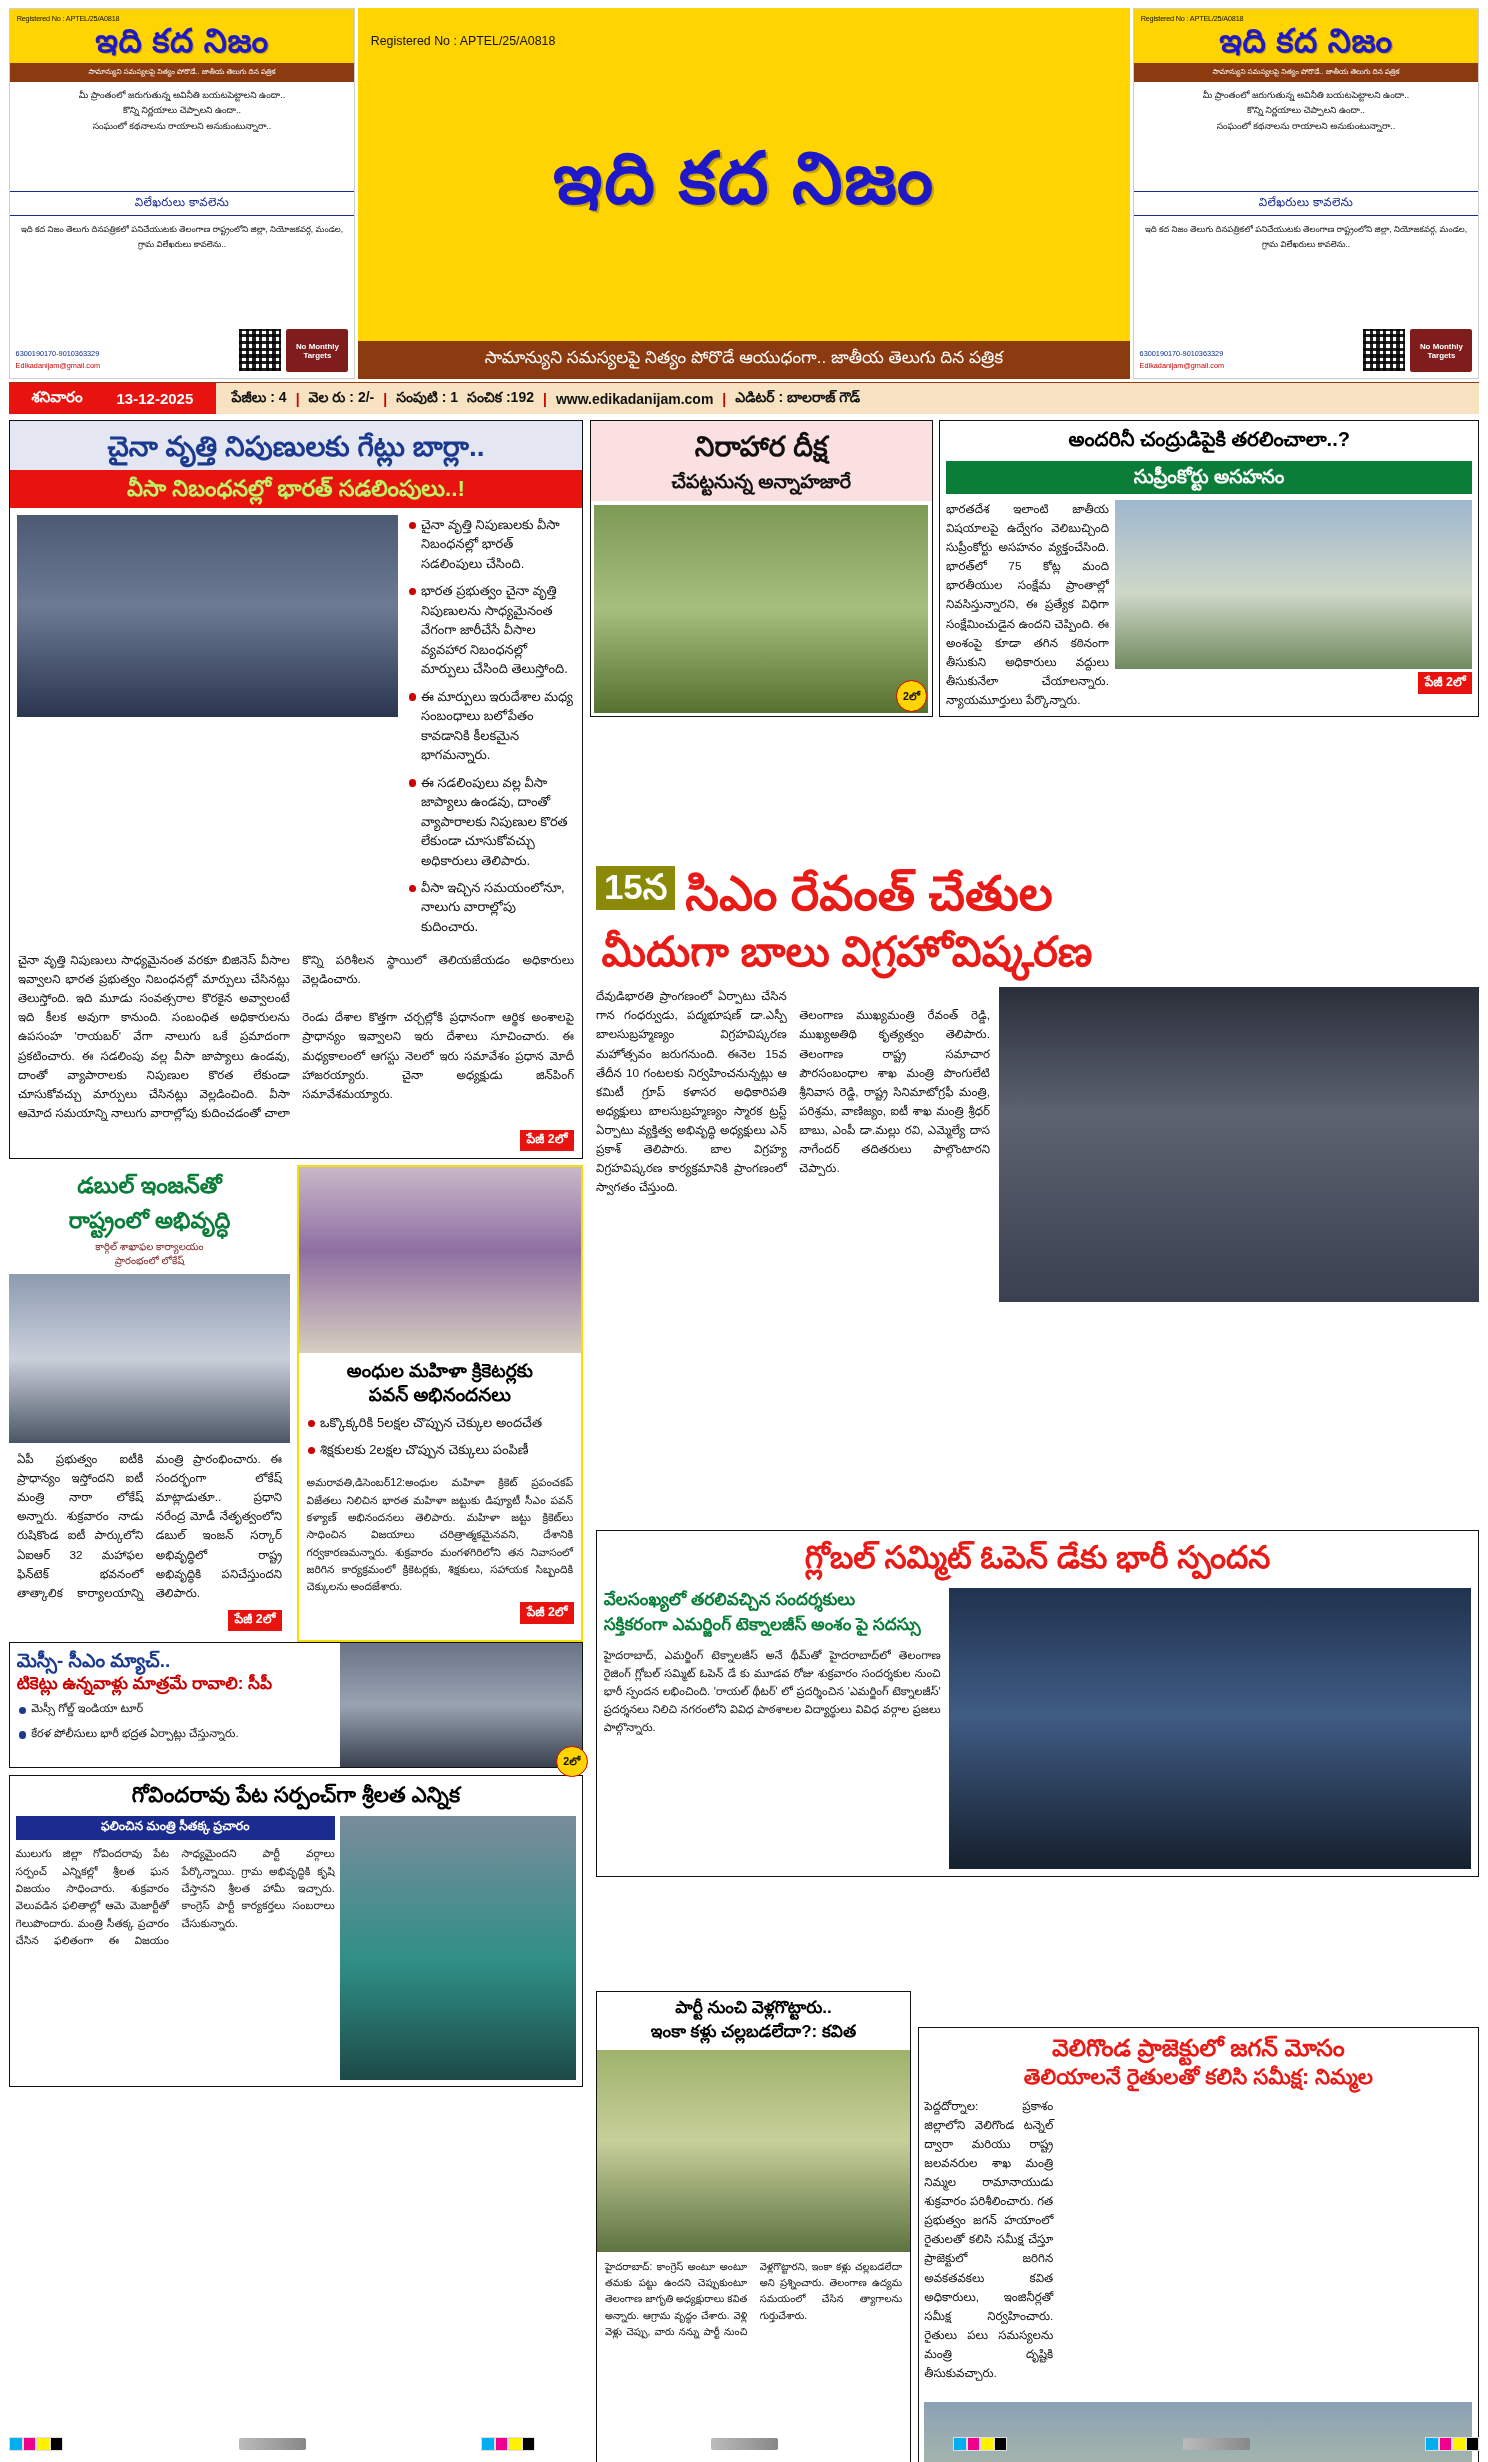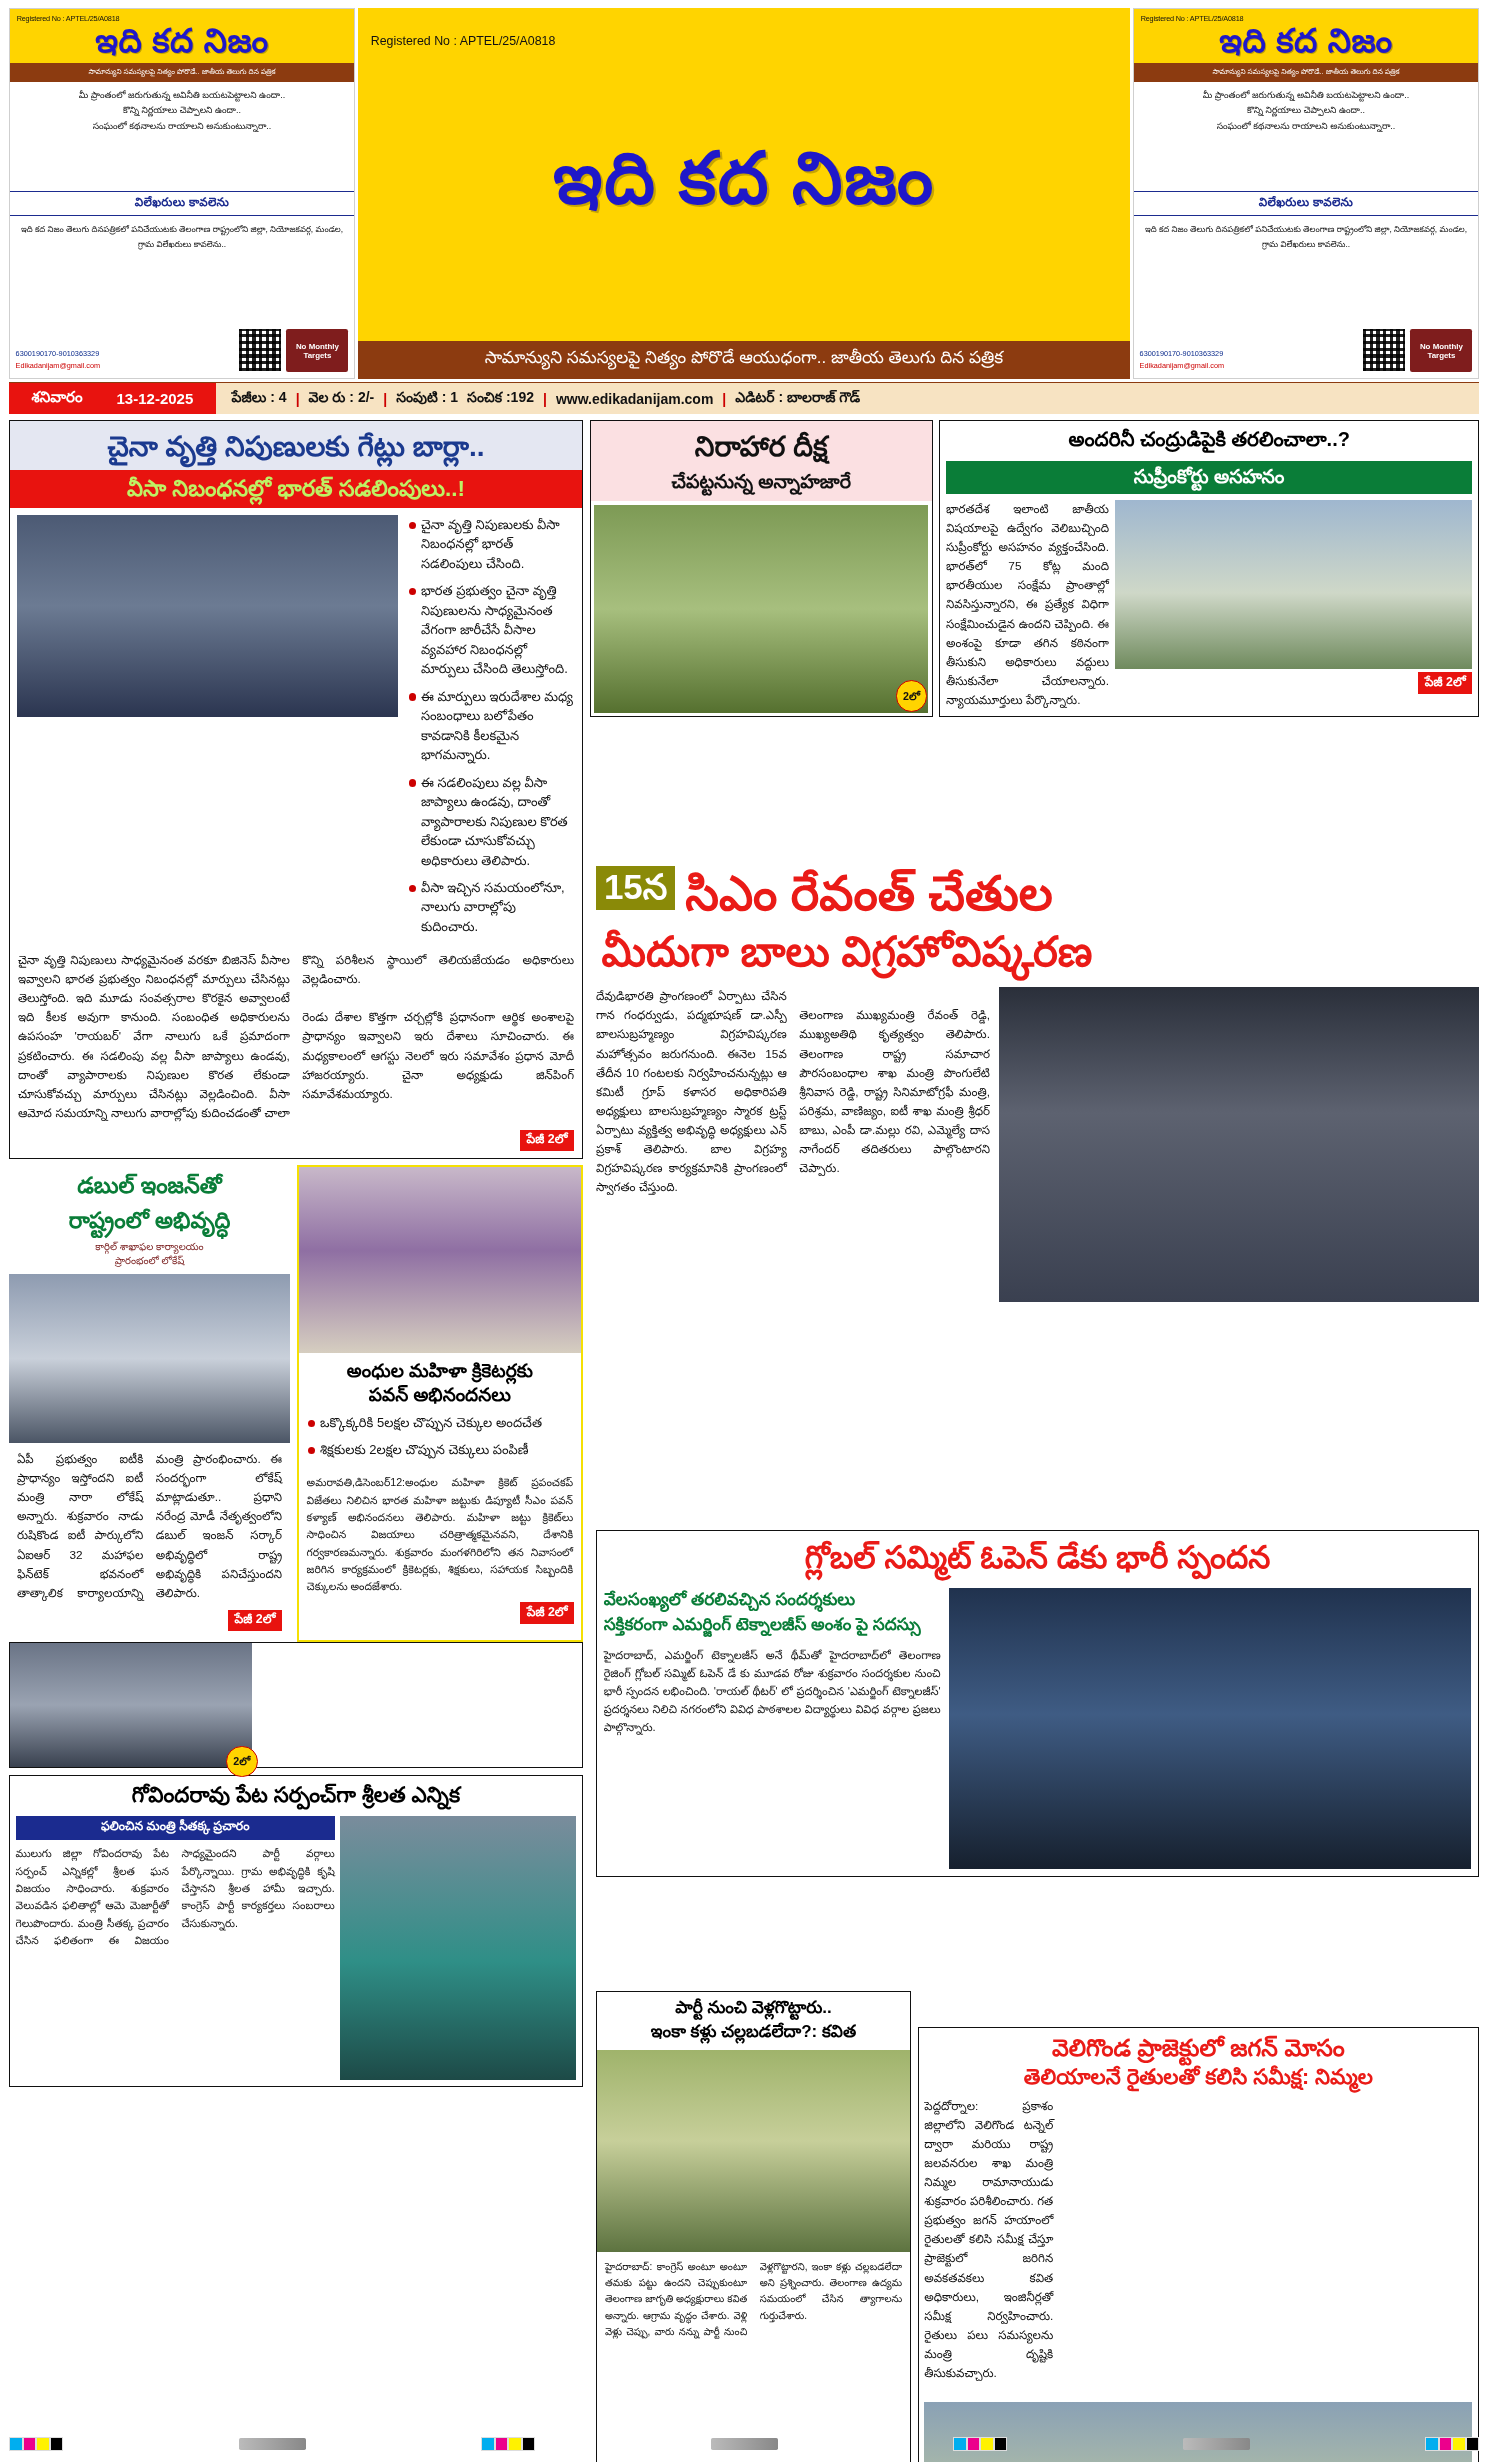--- a/index.html
+++ b/index.html
@@ -15,21 +15,21 @@
   .masthead { display:flex; align-items:stretch; height: 371px; }
   .ear { width: 346px; border:0.6px solid #cfcfcf; background:#fff; position:relative; overflow:hidden;
          display:flex; flex-direction:column; }
   .ear-top { background:#FFD400; padding:5.6px 6.7px 3.4px; text-align:center; position:relative;}
   .ear-reg { font-size:7.3px; color:#111; text-align:left; letter-spacing:-0.2px;}
   .ear-logo { font-size:33px; font-weight:bold; color:#1f18c9; letter-spacing:0.6px; line-height:1.1;
               text-shadow:1.1px 1.1px 0 rgba(0,0,0,.25); }
   .ear-brown { background:#8c3b10; color:#fff; font-size:7.3px; padding:3.9px 3.4px; text-align:center; }
   .ear-body { flex:1; padding:5.6px 7.9px; font-size:9px; line-height:1.75; color:#111; text-align:center;
               background:#fff; }
-  .ear-strip { background:#0a7d38; color:#fff; font-weight:bold; font-size:11.8px; padding:3.4px 0;
+  .ear-strip { background:#0a7d38; color:#fff; font-weight:normal; font-size:11.8px; padding:3.4px 0;
                text-align:center; letter-spacing:0.3px;}
   .ear-strip.blue { background:#fff; color:#1b2b8f; border-top:1.1px solid #1b2b8f; border-bottom:1.1px solid #1b2b8f;}
   .ear-foot { display:flex; align-items:flex-end; gap:4.5px; padding:3.4px 5.6px 5.6px; }
   .ear-contact { flex:1; font-size:7.3px; line-height:1.7; color:#0a2a8c; text-align:left;}
   .ear-contact .red { color:#c00; }
   .ear-badge { width:62px; height:43px; background:#7f1d1d; color:#fff; font-size:7.9px; font-weight:bold;
                display:flex; align-items:center; justify-content:center; text-align:center; line-height:1.15;
                border-radius:2.2px;}
   .ear-qr { width:44px; height:44px; background:
       repeating-linear-gradient(90deg,#222 0 3.4px,#fff 3.4px 6.7px),
@@ -258,20 +258,28 @@
           </ul>
           <div class="pad body-text" style="font-size:10.7px;">అమరావతి,డిసెంబర్12:అంధుల మహిళా క్రికెట్ ప్రపంచకప్ విజేతలు నిలిచిన భారత మహిళా జట్టుకు డిప్యూటీ సీఎం పవన్ కళ్యాణ్ అభినందనలు తెలిపారు. మహిళా జట్టు క్రికెట్‌లు సాధించిన విజయాలు చరిత్రాత్మకమైనవని, దేశానికి గర్వకారణమన్నారు. శుక్రవారం మంగళగిరిలోని తన నివాసంలో జరిగిన కార్యక్రమంలో క్రికెటర్లకు, శిక్షకులు, సహాయక సిబ్బందికి చెక్కులను అందజేశారు.</div>
           <div style="text-align:right; padding:0 6.7px 5.6px;">
             <span class="pg-tag">పేజీ 2లో</span>
           </div>
         </div>
       </div>
 
       <div class="box">
         <div style="display:flex;">
+          <div style="flex:1; padding:5.6px 6.7px;">
+            <div style="color:#1b3a8f; font-weight:bold; font-size:19px; line-height:1.3;">మెస్సీ- సీఎం మ్యాచ్..</div>
+            <div style="color:#c00; font-weight:bold; font-size:17px; line-height:1.3; margin-bottom:4.5px;">టికెట్లు ఉన్నవాళ్లు మాత్రమే రావాలి: సీపీ</div>
+            <ul class="bullets blue">
+              <li style="font-size:11.2px;">మెస్సీ గోల్డ్ ఇండియా టూర్</li>
+              <li style="font-size:11.2px;">కేరళ పోలీసులు భారీ భద్రత ఏర్పాట్లు చేస్తున్నారు.</li>
+            </ul>
+          </div>
           <div style="width:242px; position:relative;">
             <div class="photo ph-police"></div>
             <div class="pg-circle" style="position:absolute; right:-5.6px; bottom:-10px;">2లో</div>
           </div>
         </div>
       </div>
 
       <div class="box">
         <div style="text-align:center; font-weight:bold; font-size:21.4px; padding:6.7px 4.5px 4.5px;">గోవిందరావు పేట సర్పంచ్‌గా శ్రీలత ఎన్నిక</div>
         <div style="display:flex; gap:5.6px; padding:0 5.6px;">

